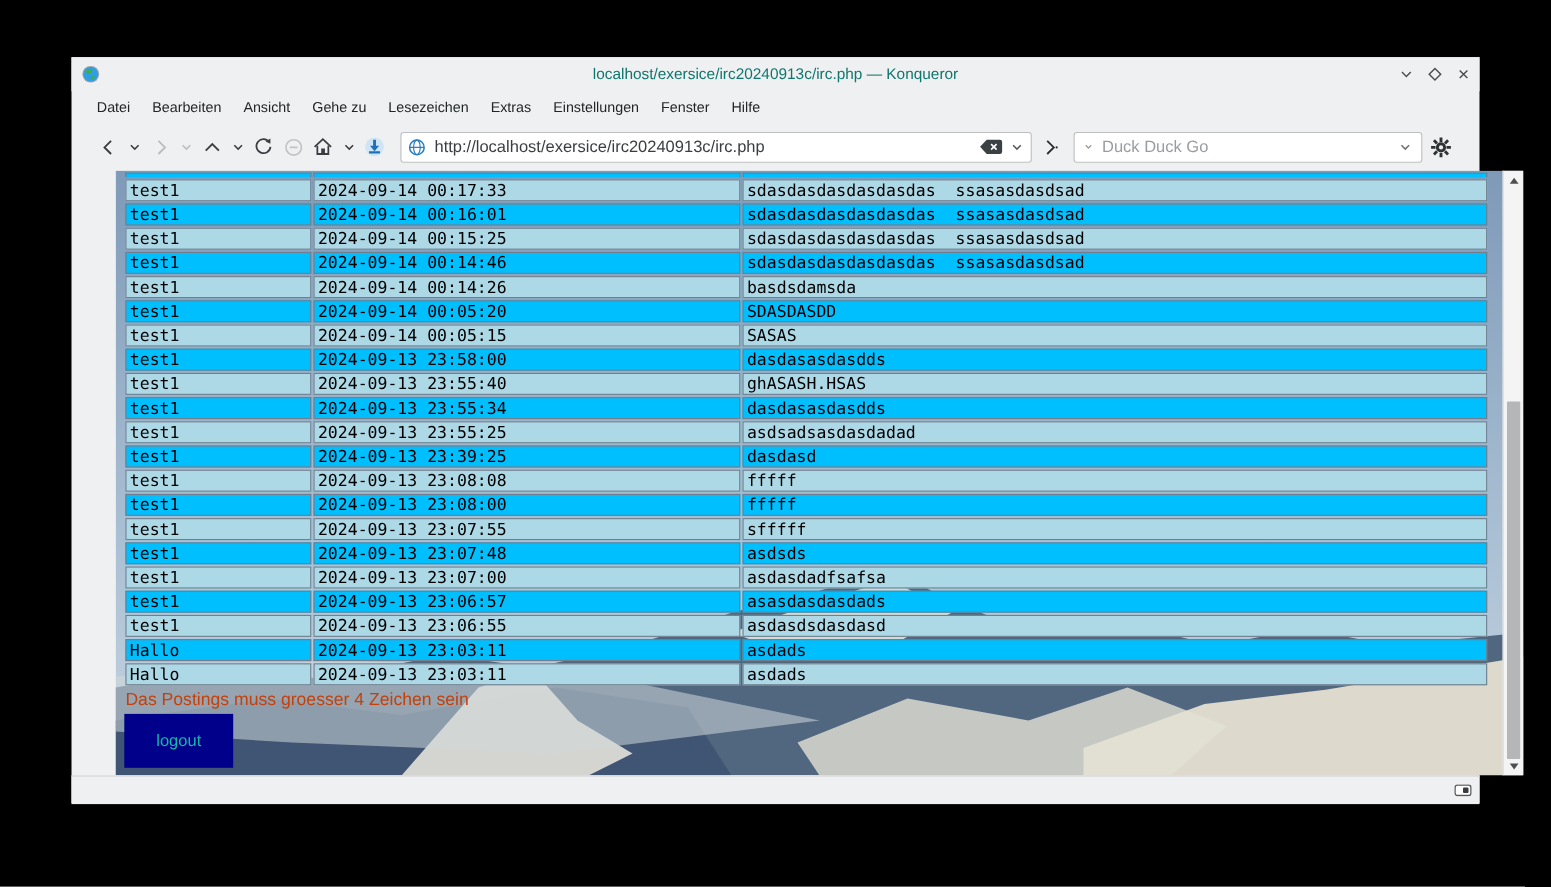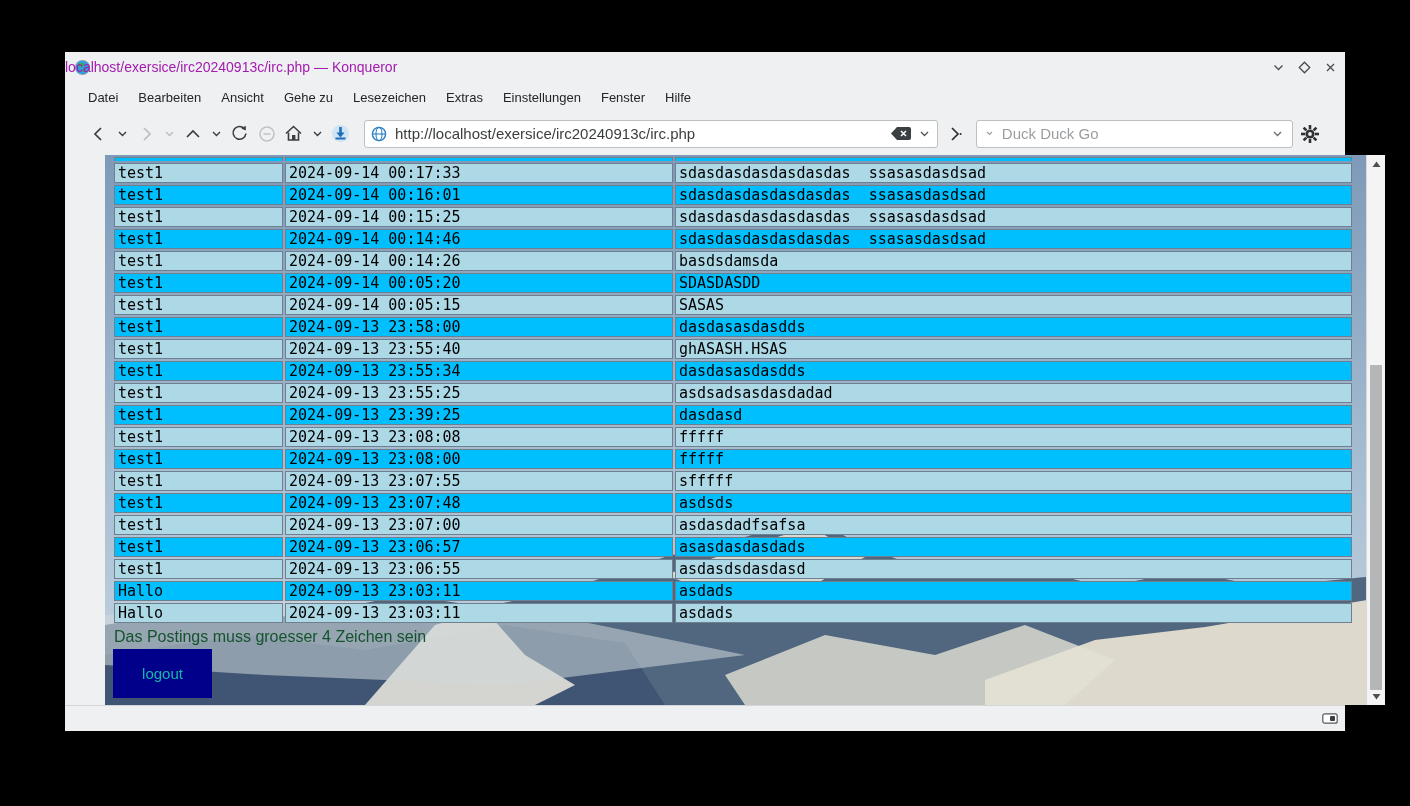--- a/index.html
+++ b/index.html
@@ -6,21 +6,21 @@
   body{
     width:1410px;height:806px;background:#000;position:relative;
     font-family:"Liberation Sans",sans-serif;overflow:hidden;
   }
   .window{position:absolute;left:65px;top:52px;width:1280px;height:678px;background:#eff0f1;}
 
   
   .titlebar{position:relative;height:31px;background:#eff0f1;}
   .app-icon{position:absolute;left:9px;top:7px;width:17px;height:17px;}
   .title{position:absolute;left:0;right:0;top:0;height:31px;line-height:31px;
-    text-align:left;font-size:14px;color:#a21caf;}
+    text-align:center;font-size:14px;color:#0f766e;}
   .win-controls{position:absolute;right:6px;top:0;height:31px;display:flex;align-items:center;gap:8px;}
   .win-btn{width:18px;height:18px;display:flex;align-items:center;justify-content:center;}
 
   
   .menubar{height:29px;display:flex;align-items:center;padding-left:13px;font-size:13px;color:#232629;}
   .menu-item{padding:4px 10px;cursor:default;}
 
   
   .toolbar{height:43px;display:flex;align-items:center;padding:0 20px;}
   .tbtn{height:28px;display:flex;align-items:center;justify-content:center;flex:0 0 auto;}
@@ -48,21 +48,21 @@
     font-family:"DejaVu Sans Mono","Liberation Mono",monospace;font-size:15px;color:#000;
     white-space:pre;overflow:hidden;vertical-align:middle;line-height:18px;
   }
   table.msgs col.c-user{width:169px;}
   table.msgs col.c-time{width:388px;}
   table.msgs col.c-msg{width:677px;}
   tr.light td{background:#ADD8E6;}
   tr.dark td{background:#00BFFF;}
   tr.partial td{height:3px;border-bottom:none;}
 
-  .notice{position:absolute;left:9px;top:473px;font-size:16px;color:#14532d;}
+  .notice{position:absolute;left:9px;top:473px;font-size:16px;color:#c2410c;}
   .logout-btn{position:absolute;left:8px;top:494px;width:99px;height:49px;background:#00008B;
     color:#14b8a6;border:none;font-size:15px;font-family:"Liberation Sans",sans-serif;
     text-align:center;cursor:pointer;}
 
   
   .scrollbar{position:absolute;right:0;top:0;width:18px;height:550px;background:#f4f4f4;
     border-left:1px solid #d8d9da;}
   .sb-up,.sb-down{position:absolute;left:0;width:18px;height:14px;display:flex;align-items:center;justify-content:center;}
   .sb-up{top:2px;}
   .sb-down{bottom:2px;}

